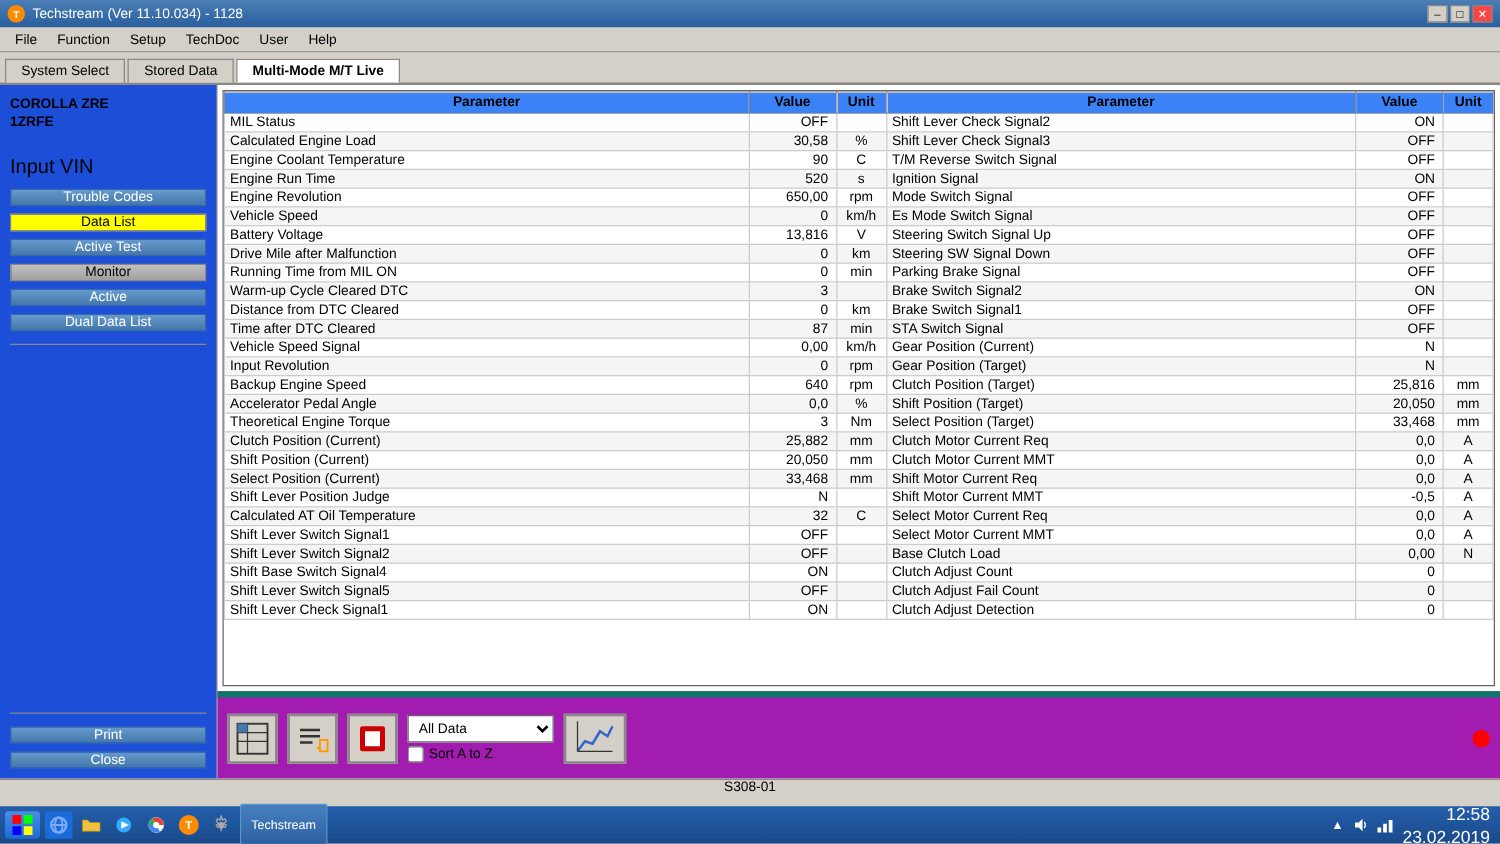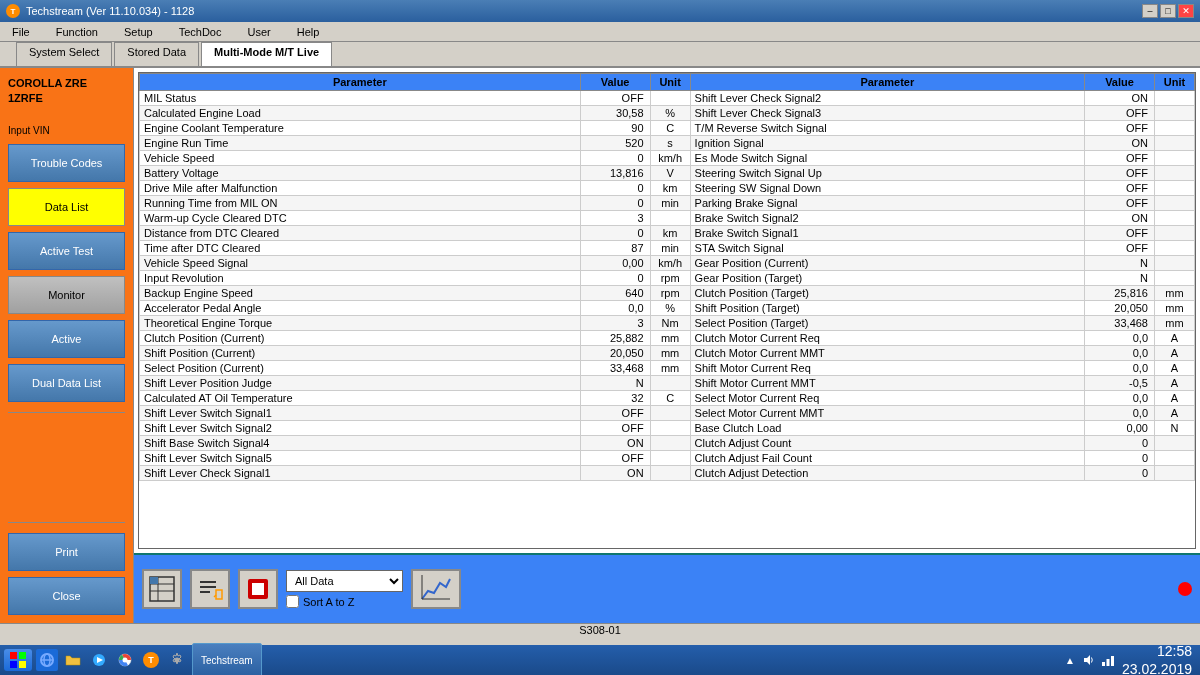--- a/index.html
+++ b/index.html
@@ -6,53 +6,53 @@
     body { width: 1200px; height: 675px; font-family: 'Segoe UI', Tahoma, Arial, sans-serif; font-size: 11px; background: #d4d0c8; overflow: hidden; }
     
     
     .title-bar { height: 22px; background: linear-gradient(to bottom, #4a7eb5, #2a5f9e); display: flex; align-items: center; justify-content: space-between; padding: 0 6px; color: white; font-size: 11px; }
     .title-bar-left { display: flex; align-items: center; gap: 6px; }
     .title-icon { width: 14px; height: 14px; background: #ff8c00; border-radius: 50%; display: flex; align-items: center; justify-content: center; font-size: 8px; color: white; font-weight: bold; }
     .title-controls { display: flex; gap: 2px; }
     .title-btn { width: 16px; height: 14px; background: #d4d0c8; border: 1px solid #888; font-size: 9px; display: flex; align-items: center; justify-content: center; cursor: pointer; color: #000; }
     
     
-    .menu-bar { height: 20px; background: #d4d0c8; display: flex; align-items: center; padding: 0 4px; border-bottom: 1px solid #888; gap: 10px; }
+    .menu-bar { height: 20px; background: #d4d0c8; display: flex; align-items: center; padding: 0 4px; border-bottom: 1px solid #888; }
     .menu-item { padding: 1px 8px; font-size: 11px; cursor: pointer; color: #000; }
     
     
-    .tab-bar { height: 26px; background: #d4d0c8; display: flex; padding: 0 16px; border-bottom: 2px solid #888; }
+    .tab-bar { height: 26px; background: #d4d0c8; display: flex; align-items: flex-end; padding: 0 4px; border-bottom: 2px solid #888; }
     .tab { padding: 3px 12px; background: #d4d0c8; border: 1px solid #888; border-bottom: none; font-size: 11px; cursor: pointer; margin-right: 2px; }
     .tab.active { background: white; font-weight: bold; }
     
     
-    .sidebar { width: 134px; background: #f97316; border-right: 1px solid #888; padding: 8px; display: flex; flex-direction: column; gap: 6px; }
+    .sidebar { width: 174px; background: #1d4ed8; border-right: 1px solid #888; padding: 8px; display: flex; flex-direction: column; gap: 6px; }
     .car-info { margin-bottom: 8px; }
     .car-info-text { font-size: 11px; font-weight: bold; color: #000; line-height: 1.4; }
-    .input-vin-label { font-size: 10px; color: #000; margin: 4px 0 2px; }
-    .sidebar-btn { width: 100%; padding: 12px 8px; font-size: 11px; cursor: pointer; border: 1px solid #666; text-align: center; }
+    .input-vin-label { font-size: 16px; color: #000; margin: 4px 0 2px; }
+    .sidebar-btn { width: 100%; padding: 0 8px; font-size: 11px; cursor: pointer; border: 1px solid #666; text-align: center; }
     .sidebar-btn.blue { background: linear-gradient(to bottom, #6699cc, #4477aa); color: white; border: 1px solid #3366aa; }
     .sidebar-btn.yellow { background: #ffff00; color: #000; border: 1px solid #888; }
     .sidebar-btn.gray { background: linear-gradient(to bottom, #c0c0c0, #a0a0a0); color: #000; border: 1px solid #888; }
     .sidebar-divider { height: 1px; background: #888; margin: 4px 0; }
     .sidebar-spacer { flex: 1; }
     
     
     .data-area { flex: 1; display: flex; flex-direction: column; background: white; }
     .data-table-wrapper { flex: 1; overflow-y: auto; overflow-x: auto; border: 1px solid #666; margin: 4px; }
     
     table { width: 100%; border-collapse: collapse; font-size: 11px; }
     table th { background: #3b82f6; border: 1px solid #888; padding: 2px 4px; text-align: center; font-weight: bold; position: sticky; top: 0; }
     table td { border: 1px solid #ccc; padding: 1px 4px; white-space: nowrap; }
     table tr:nth-child(even) { background: #f5f5f5; }
     .val-cell { text-align: right; padding-right: 6px; }
     .unit-cell { text-align: center; width: 40px; }
     
     
-    .bottom-toolbar { height: 70px; background: #3b82f6; border-top: 2px solid #0f766e; display: flex; align-items: center; padding: 4px 8px; gap: 8px; justify-content: flex-end; }
+    .bottom-toolbar { height: 70px; background: #a21caf; border-top: 5px solid #0f766e; display: flex; align-items: center; padding: 4px 8px; gap: 8px; justify-content: flex-end; }
     .toolbar-icon-btn { width: 40px; height: 40px; background: #d4d0c8; border: 2px solid #888; display: flex; align-items: center; justify-content: center; cursor: pointer; }
     .toolbar-select { height: 22px; font-size: 11px; border: 1px solid #666; background: white; padding: 0 4px; }
     .sort-checkbox { display: flex; align-items: center; gap: 4px; font-size: 11px; }
     .graph-btn { width: 50px; height: 40px; background: #d4d0c8; border: 2px solid #888; display: flex; align-items: center; justify-content: center; cursor: pointer; }
     
     
     .status-bar { height: 22px; background: #d4d0c8; border-top: 1px solid #888; display: flex; align-items: center; padding: 0 8px; font-size: 11px; gap: 20px; flex-direction: column; }
     .status-item { color: #000; }
     .status-right { margin-left: auto; display: flex; gap: 12px; align-items: flex-start; }
     
@@ -171,20 +171,28 @@
   </tr>
               <tr>
     <td>Engine Run Time</td>
     <td class="val-cell">520</td>
     <td class="unit-cell">s</td>
     <td>Ignition Signal</td>
     <td class="val-cell">ON</td>
     <td class="unit-cell"></td>
   </tr>
               <tr>
+    <td>Engine Revolution</td>
+    <td class="val-cell">650,00</td>
+    <td class="unit-cell">rpm</td>
+    <td>Mode Switch Signal</td>
+    <td class="val-cell">OFF</td>
+    <td class="unit-cell"></td>
+  </tr>
+              <tr>
     <td>Vehicle Speed</td>
     <td class="val-cell">0</td>
     <td class="unit-cell">km/h</td>
     <td>Es Mode Switch Signal</td>
     <td class="val-cell">OFF</td>
     <td class="unit-cell"></td>
   </tr>
               <tr>
     <td>Battery Voltage</td>
     <td class="val-cell">13,816</td>

